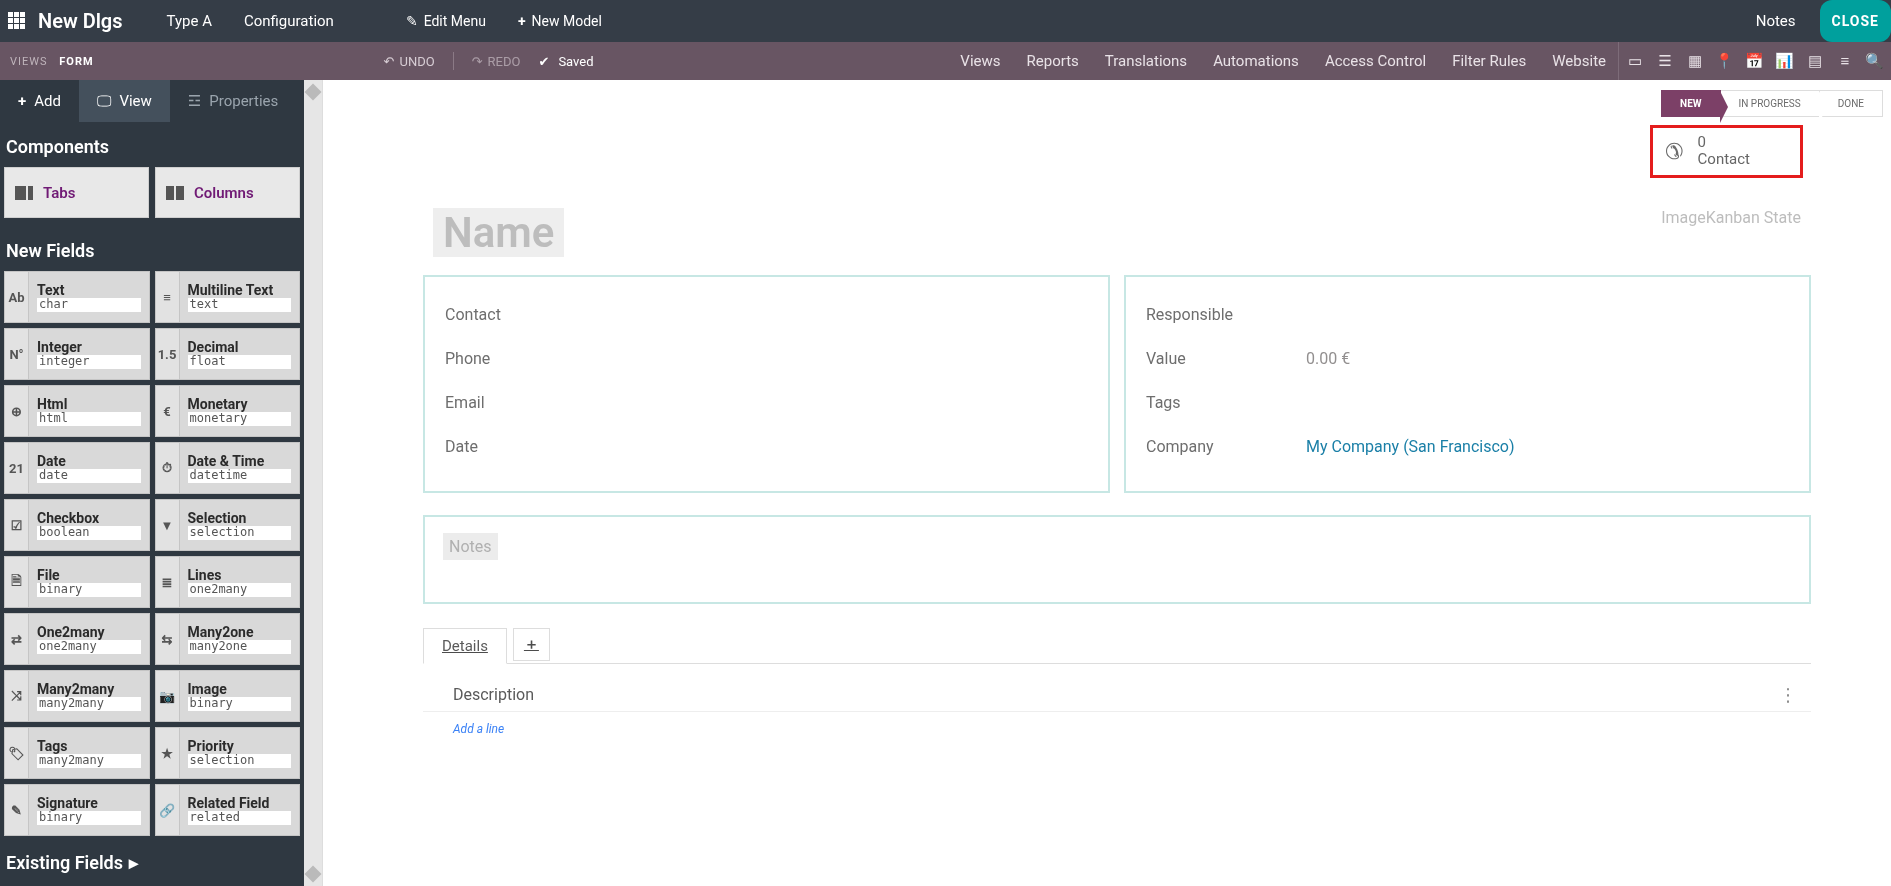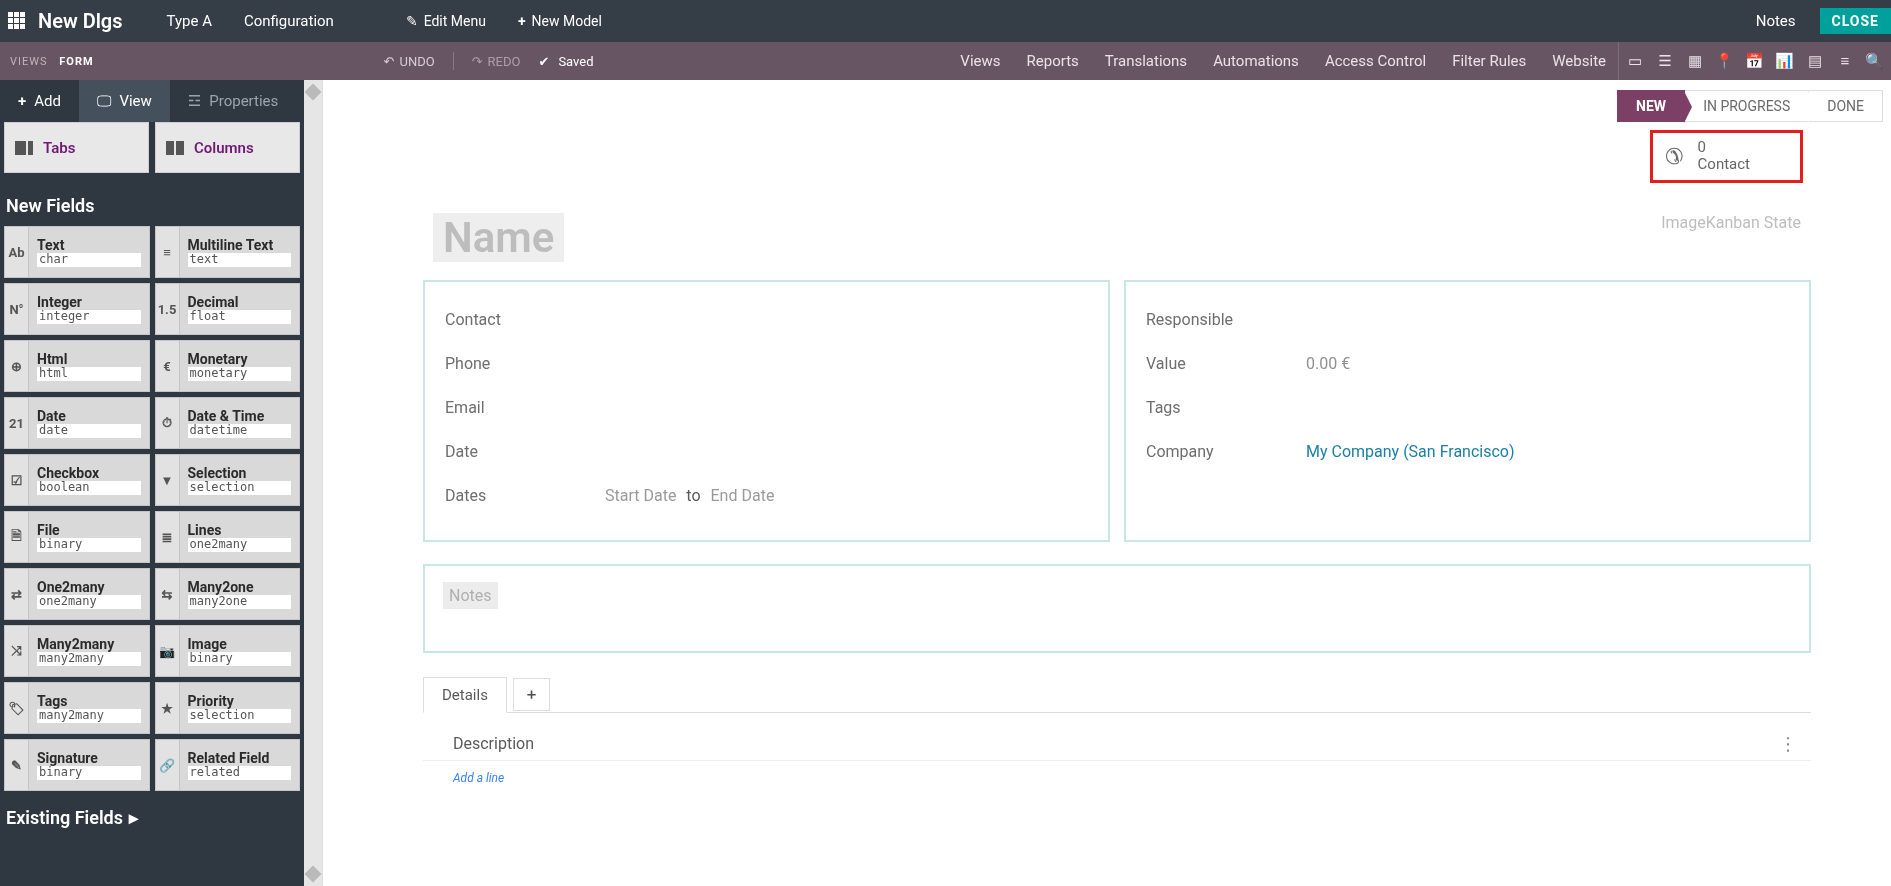--- a/index.html
+++ b/index.html
@@ -9,21 +9,21 @@
 .topbar { background:#353d47; color:#fff; height:42px; display:flex; align-items:center; padding:0 8px; }
 .topbar .apps-icon { width:18px; height:18px; margin-right:12px; display:grid; grid-template-columns:repeat(3,5px); grid-template-rows:repeat(3,5px); gap:1px;}
 .topbar .apps-icon span { background:#fff; width:5px; height:5px; }
 .topbar .title { font-size:20px; font-weight:600; margin-right:28px;}
 .topbar .menuitem { font-size:15px; padding:0 16px; cursor:pointer; }
 .topbar .menuitem.small { font-size:14px; }
 .topbar .spacer { flex:1; }
 .topbar .pencil { margin-right:6px; }
 .topbar .plus { margin-right:6px; font-weight:700;}
 .topbar .notes { padding:0 16px; font-size:15px;}
-.topbar .close { background:#00a09d; height:26px; display:flex; align-items:center; padding:0 12px; font-weight:700; letter-spacing:1px; font-size:14px; margin-left:8px; margin-right:-8px;}
+.topbar .close { background:#00a09d; height:42px; display:flex; align-items:center; padding:0 12px; font-weight:700; letter-spacing:1px; font-size:14px; margin-left:8px; margin-right:-8px;border-radius:12px;}
 
 
 .secbar { background:#685563; color:#eee; height:38px; display:flex; align-items:center; font-size:14px; }
 .secbar .lefttiny { padding:0 10px; font-size:11px; letter-spacing:1px; }
 .secbar .lefttiny .views-label { color:#bfb4bb; margin-right:8px;}
 .secbar .lefttiny .form-label { color:#fff; font-weight:700;}
 .secbar .midactions { margin-left:280px; display:flex; align-items:center; gap:18px; color:#d7cdd4;}
 .secbar .midactions .act { display:flex; align-items:center; gap:5px; font-size:13px; cursor:pointer;}
 .secbar .midactions .sep { width:1px; height:18px; background:#8b7a86;}
 .secbar .check { margin-right:4px;}
@@ -61,21 +61,21 @@
 .field-item .ftxt .ftype { font-size:12px; font-family:monospace; color:#555; background:#fff; padding:0 2px; display:inline-block; max-width:100%;}
 
 .existing { font-size:18px; font-weight:600; padding:16px 6px 4px 6px; display:flex; align-items:center; gap:6px;}
 
 
 .canvas { flex:1; background:#fff; border-left:1px solid #ddd; overflow:auto; position:relative; padding-top:10px;}
 .canvas-inner { margin:0 80px 40px 100px; }
 
 
 .statusrow { display:flex; justify-content:flex-end; align-items:flex-start; margin:0 8px 8px 0;}
-.status-steps { display:flex; font-size:14px;}
+.status-steps { display:flex; font-size:10px;}
 .step { padding:7px 18px; color:#6b6b6b; position:relative; border:1px solid #ddd; border-left:none; background:#fff;}
 .step.first { border-left:1px solid #ddd;}
 .step.active { background:#7c4067; color:#fff; border-color:#7c4067; font-weight:700;}
 .step:not(:last-child)::after { content:""; position:absolute; right:-8px; top:0; width:0; height:0; border-top:16px solid transparent; border-bottom:16px solid transparent; border-left:8px solid #fff; z-index:2;}
 .step.active::after { border-left-color:#7c4067;}
 
 
 .smartbox { border:3px solid #e41d1d; padding:6px 50px 6px 12px; margin:0 8px 10px 0; float:right; clear:both; display:flex; align-items:center; gap:14px;}
 .smartbox .phicon { font-size:22px; color:#6b6b6b; transform:scaleX(-1);}
 .smartbox .smtxt { display:flex; flex-direction:column; line-height:1.15;}
@@ -95,21 +95,21 @@
 .grow .gval { color:#928f8f;text-align:center; }
 .grow .gval.link { color:#1a7fa7;}
 .grow .gval .ph { color:#9a9a9a;}
 .dates .to { margin:0 6px; color:#5a5a5a;}
 
 
 .notesbox { margin-top:22px; border:2px solid #c7e7e4; padding:16px 18px 42px 18px;}
 .notesbox .nph { background:#ececec; color:#b0b0b0; padding:4px 6px; display:inline-block;}
 
 
-.bottabs { margin-top:24px; display:flex; align-items:center;}
+.bottabs { margin-top:24px; display:flex; align-items:flex-start;text-decoration:underline;}
 .bottabs .btab { border:1px solid #ddd; background:#fff; padding:8px 18px; font-size:15px; color:#5a5a5a; border-bottom:1px solid #fff; cursor:pointer;}
 .bottabs .addtab { border:1px solid #ddd; background:#fff; padding:6px 10px; font-size:15px; margin-left:6px; display:flex; align-items:center; justify-content:center; cursor:pointer;}
 
 .botcontent { border-top:1px solid #ddd; margin-top:-1px; padding:10px 0 0 0;}
 .botcontent .descrow { font-size:16px; color:#5a5a5a; padding:10px 0 6px 30px; display:flex; justify-content:space-between; align-items:center; border-bottom:1px solid #eee;}
 .botcontent .kebab { font-size:18px; color:#888; margin-right:14px;}
 .botcontent .addline { color:#3b82f6; font-size:12px; padding:10px 0 30px 30px; cursor:pointer;font-style:italic;}
 </style>
 </head>
 <body>
@@ -194,20 +194,21 @@
         <div class="tabbtn view">
             <span>🖵</span>
             <span>View</span>
           </div>
         <div class="tabbtn props">
             <span>☲</span>
             <span>Properties</span>
           </div>
       </div>
 
+      <div class="sb-h">Components</div>
       <div class="comp-row">
         <div class="comp-btn">
           <div class="cicon">
               <span style="flex:2"></span>
               <span></span>
             </div>
           <span>Tabs</span>
         </div>
         <div class="comp-btn">
           <div class="cicon">
@@ -409,28 +410,20 @@
               <div class="gval"></div>
             </div>
           <div class="grow">
               <div class="glabel">Email</div>
               <div class="gval"></div>
             </div>
           <div class="grow">
               <div class="glabel">Date</div>
               <div class="gval"></div>
             </div>
-          <div class="grow dates">
-            <div class="glabel">Dates</div>
-            <div class="gval">
-              <span class="ph">Start Date</span>
-              <span class="to">to</span>
-              <span class="ph">End Date</span>
-            </div>
-          </div>
         </div>
         <div class="group">
           <div class="grow">
               <div class="glabel">Responsible</div>
               <div class="gval"></div>
             </div>
           <div class="grow">
               <div class="glabel">Value</div>
               <div class="gval">0.00 €</div>
             </div>

